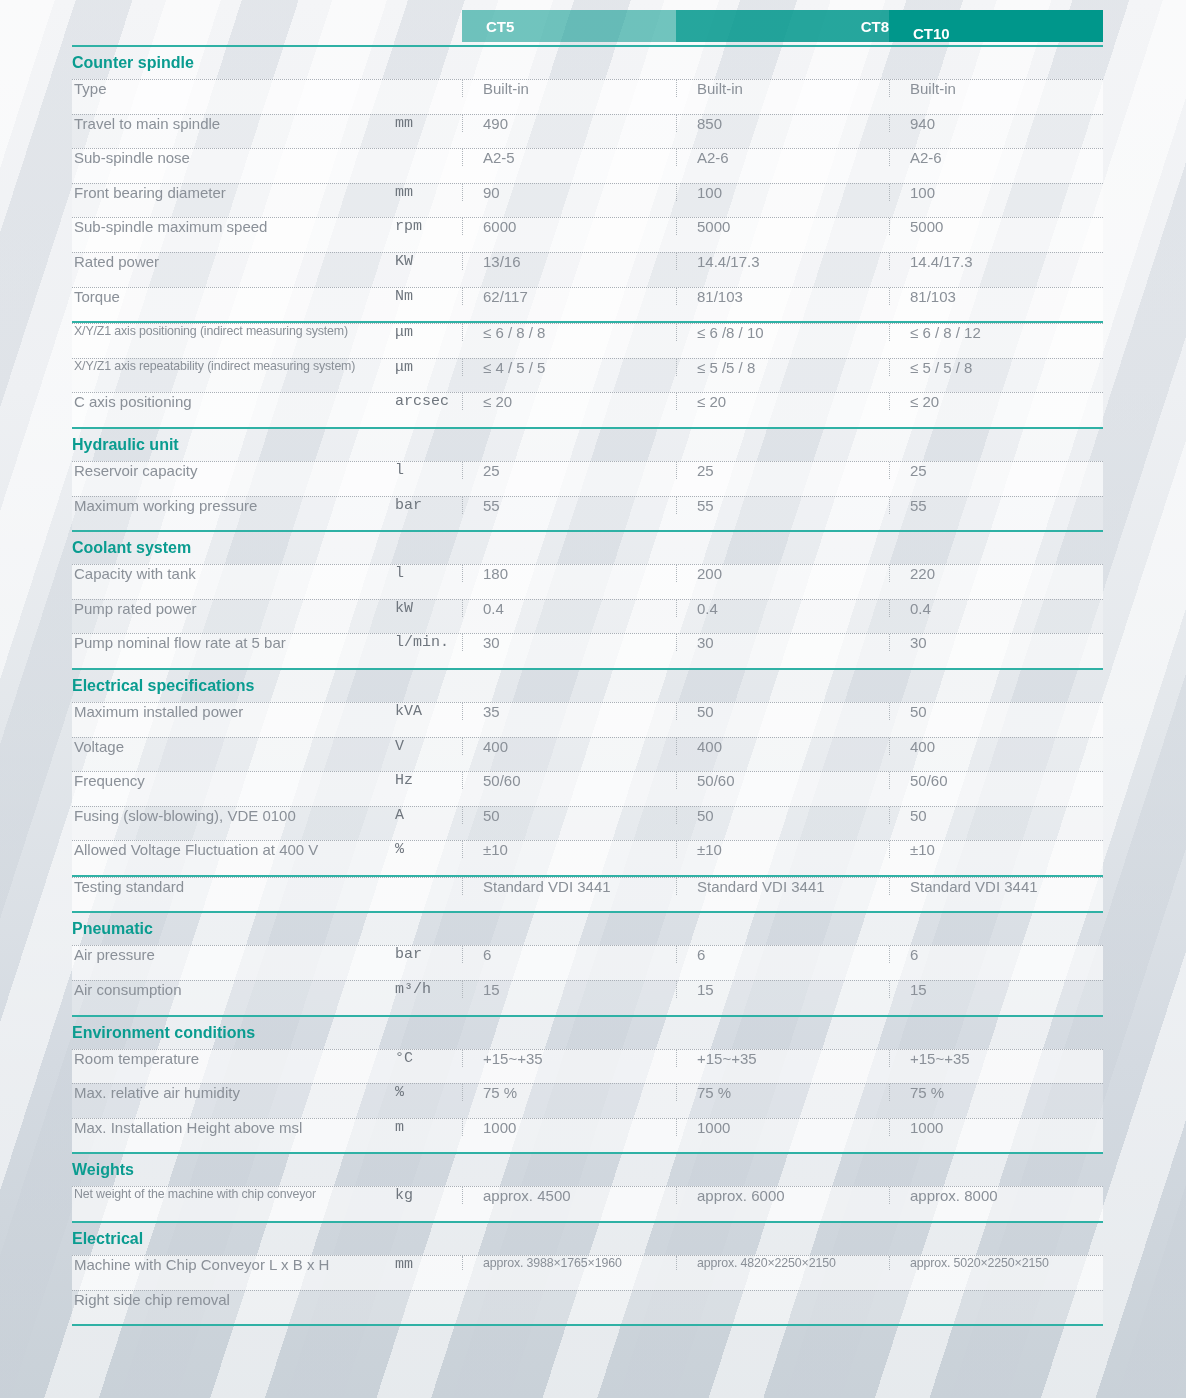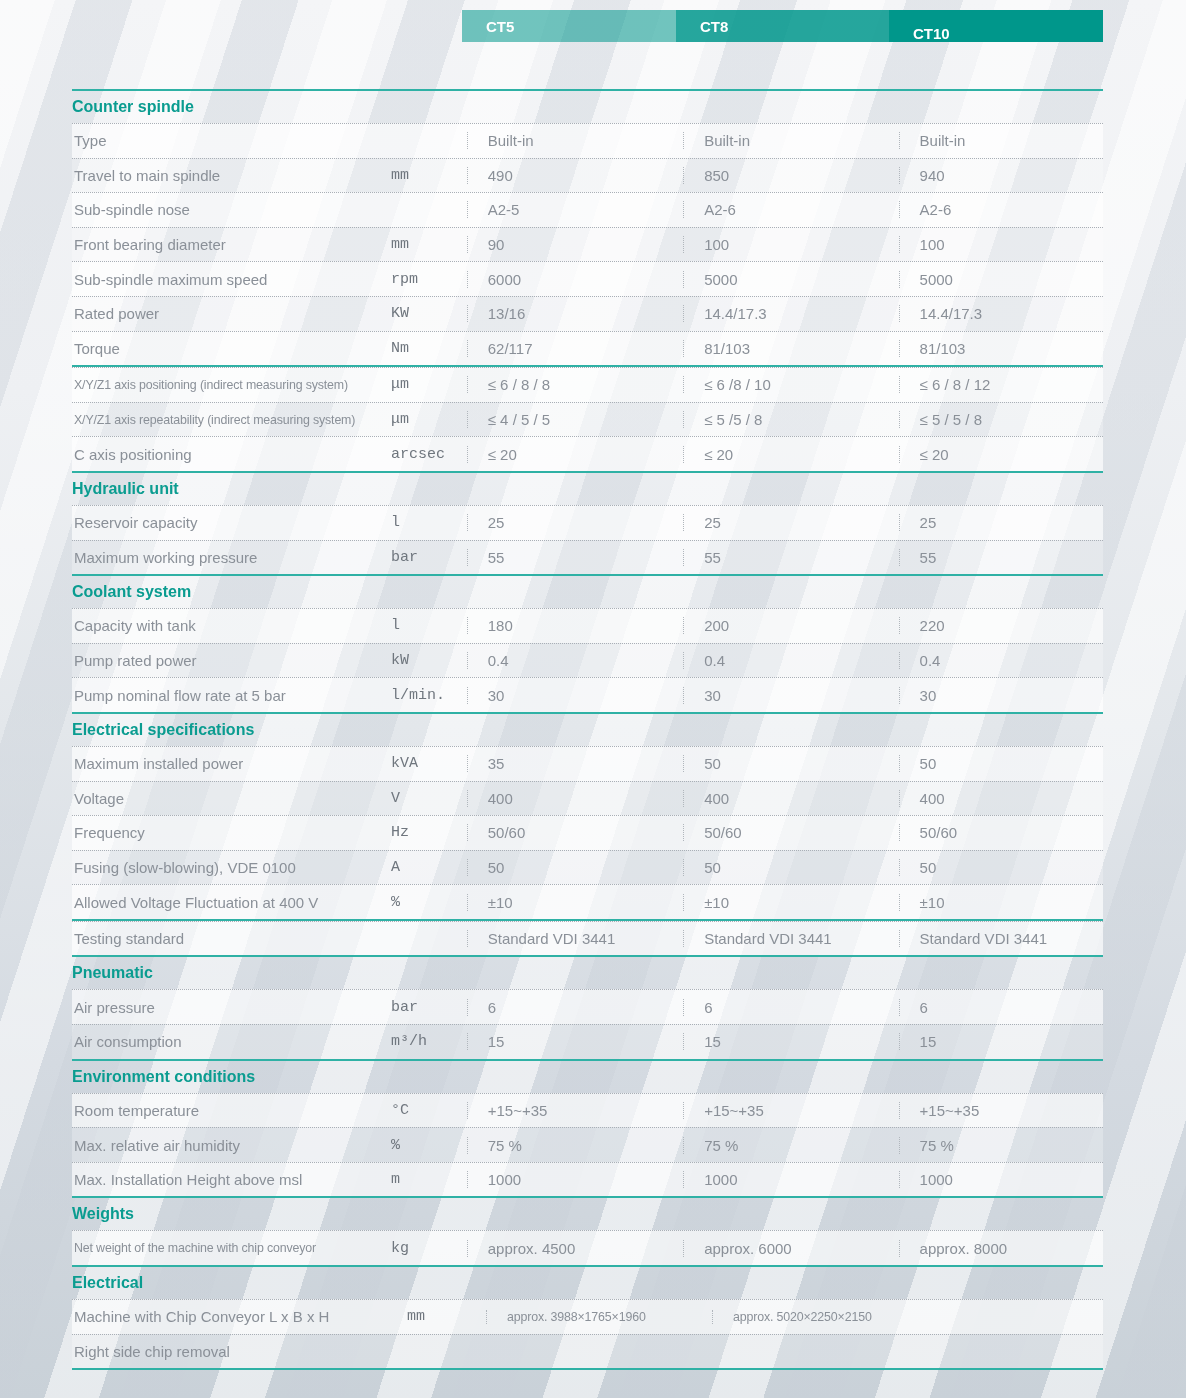--- a/index.html
+++ b/index.html
@@ -22,32 +22,30 @@
   }
   .hcell{
     height:32px;display:flex;align-items:center;
     color:#ffffff;font-size:15px;font-weight:bold;
     padding-left:24px;box-sizing:border-box;
   }
   .h1{width:214px;} .h2{width:213px;} .h3{width:214px;align-items:flex-end;}
   .table-wrap{
     position:absolute;left:72px;top:45px;width:1031px;
     border-top:2px solid var(--teal,#2fb1a5);
-    margin-top:44px;
   }
   .sec{border-bottom:2px solid var(--teal,#2fb1a5);}
   .sec-title{
     height:32px;display:flex;align-items:center;
     color:var(--title,#0a9c90);font-size:16px;font-weight:bold;
   }
   .row{
-    display:flex;align-items:center;height:34.6px;
+    display:flex;align-items:flex-start;height:34.6px;
     border-top:1px dotted #a9afb6;
     box-sizing:border-box;
-    gap:12px;
   }
   .band-a{background:rgba(255,255,255,0.66);}
   .band-b{background:rgba(255,255,255,0.25);}
   .c-label{
     width:323px;box-sizing:border-box;padding-left:2px;
     color:#8a9098;font-size:15px;display:flex;align-items:center;
   }
   .c-unit{
     width:67px;box-sizing:border-box;
     color:#6f767e;font-size:15px;display:flex;align-items:center;font-family:Liberation Mono, monospace;
@@ -60,21 +58,21 @@
   .small{font-size:12.4px;letter-spacing:-0.15px;}
 </style>
 </head>
 <body>
 
 <div class="page">
   <div class="header-row">
     <div class="hcell h1" style="background: rgba(0, 151, 140, 0.55);">
       <span>CT5</span>
     </div>
-    <div class="hcell h2" style="background: rgba(0, 151, 140, 0.85);">
+    <div class="hcell h2" style="background: rgba(0, 151, 140, 0.85); justify-content: flex-end;">
       <span>CT8</span>
     </div>
     <div class="hcell h3" style="background: rgb(0, 151, 139);">
       <span>CT10</span>
     </div>
   </div>
   <div class="table-wrap">
       <div class="sec">
         <div class="sec-title">Counter spindle</div>
         <div class="row band-a">
@@ -288,20 +286,21 @@
           <div class="c-val v2">approx. 6000</div>
           <div class="c-val v3">approx. 8000</div>
         </div>
       </div>
       <div class="sec">
         <div class="sec-title">Electrical</div>
         <div class="row band-a">
           <div class="c-label">Machine with Chip Conveyor L x B x H</div>
           <div class="c-unit">mm</div>
           <div class="c-val v1 small">approx. 3988×1765×1960</div>
+          <div class="c-val v2 small">approx. 4820×2250×2150</div>
           <div class="c-val v3 small">approx. 5020×2250×2150</div>
         </div>
         <div class="row band-b">
           <div class="c-label">Right side chip removal</div>
           <div class="c-unit"></div>
           <div class="c-val v1"></div>
           <div class="c-val v2"></div>
           <div class="c-val v3"></div>
         </div>
       </div>

